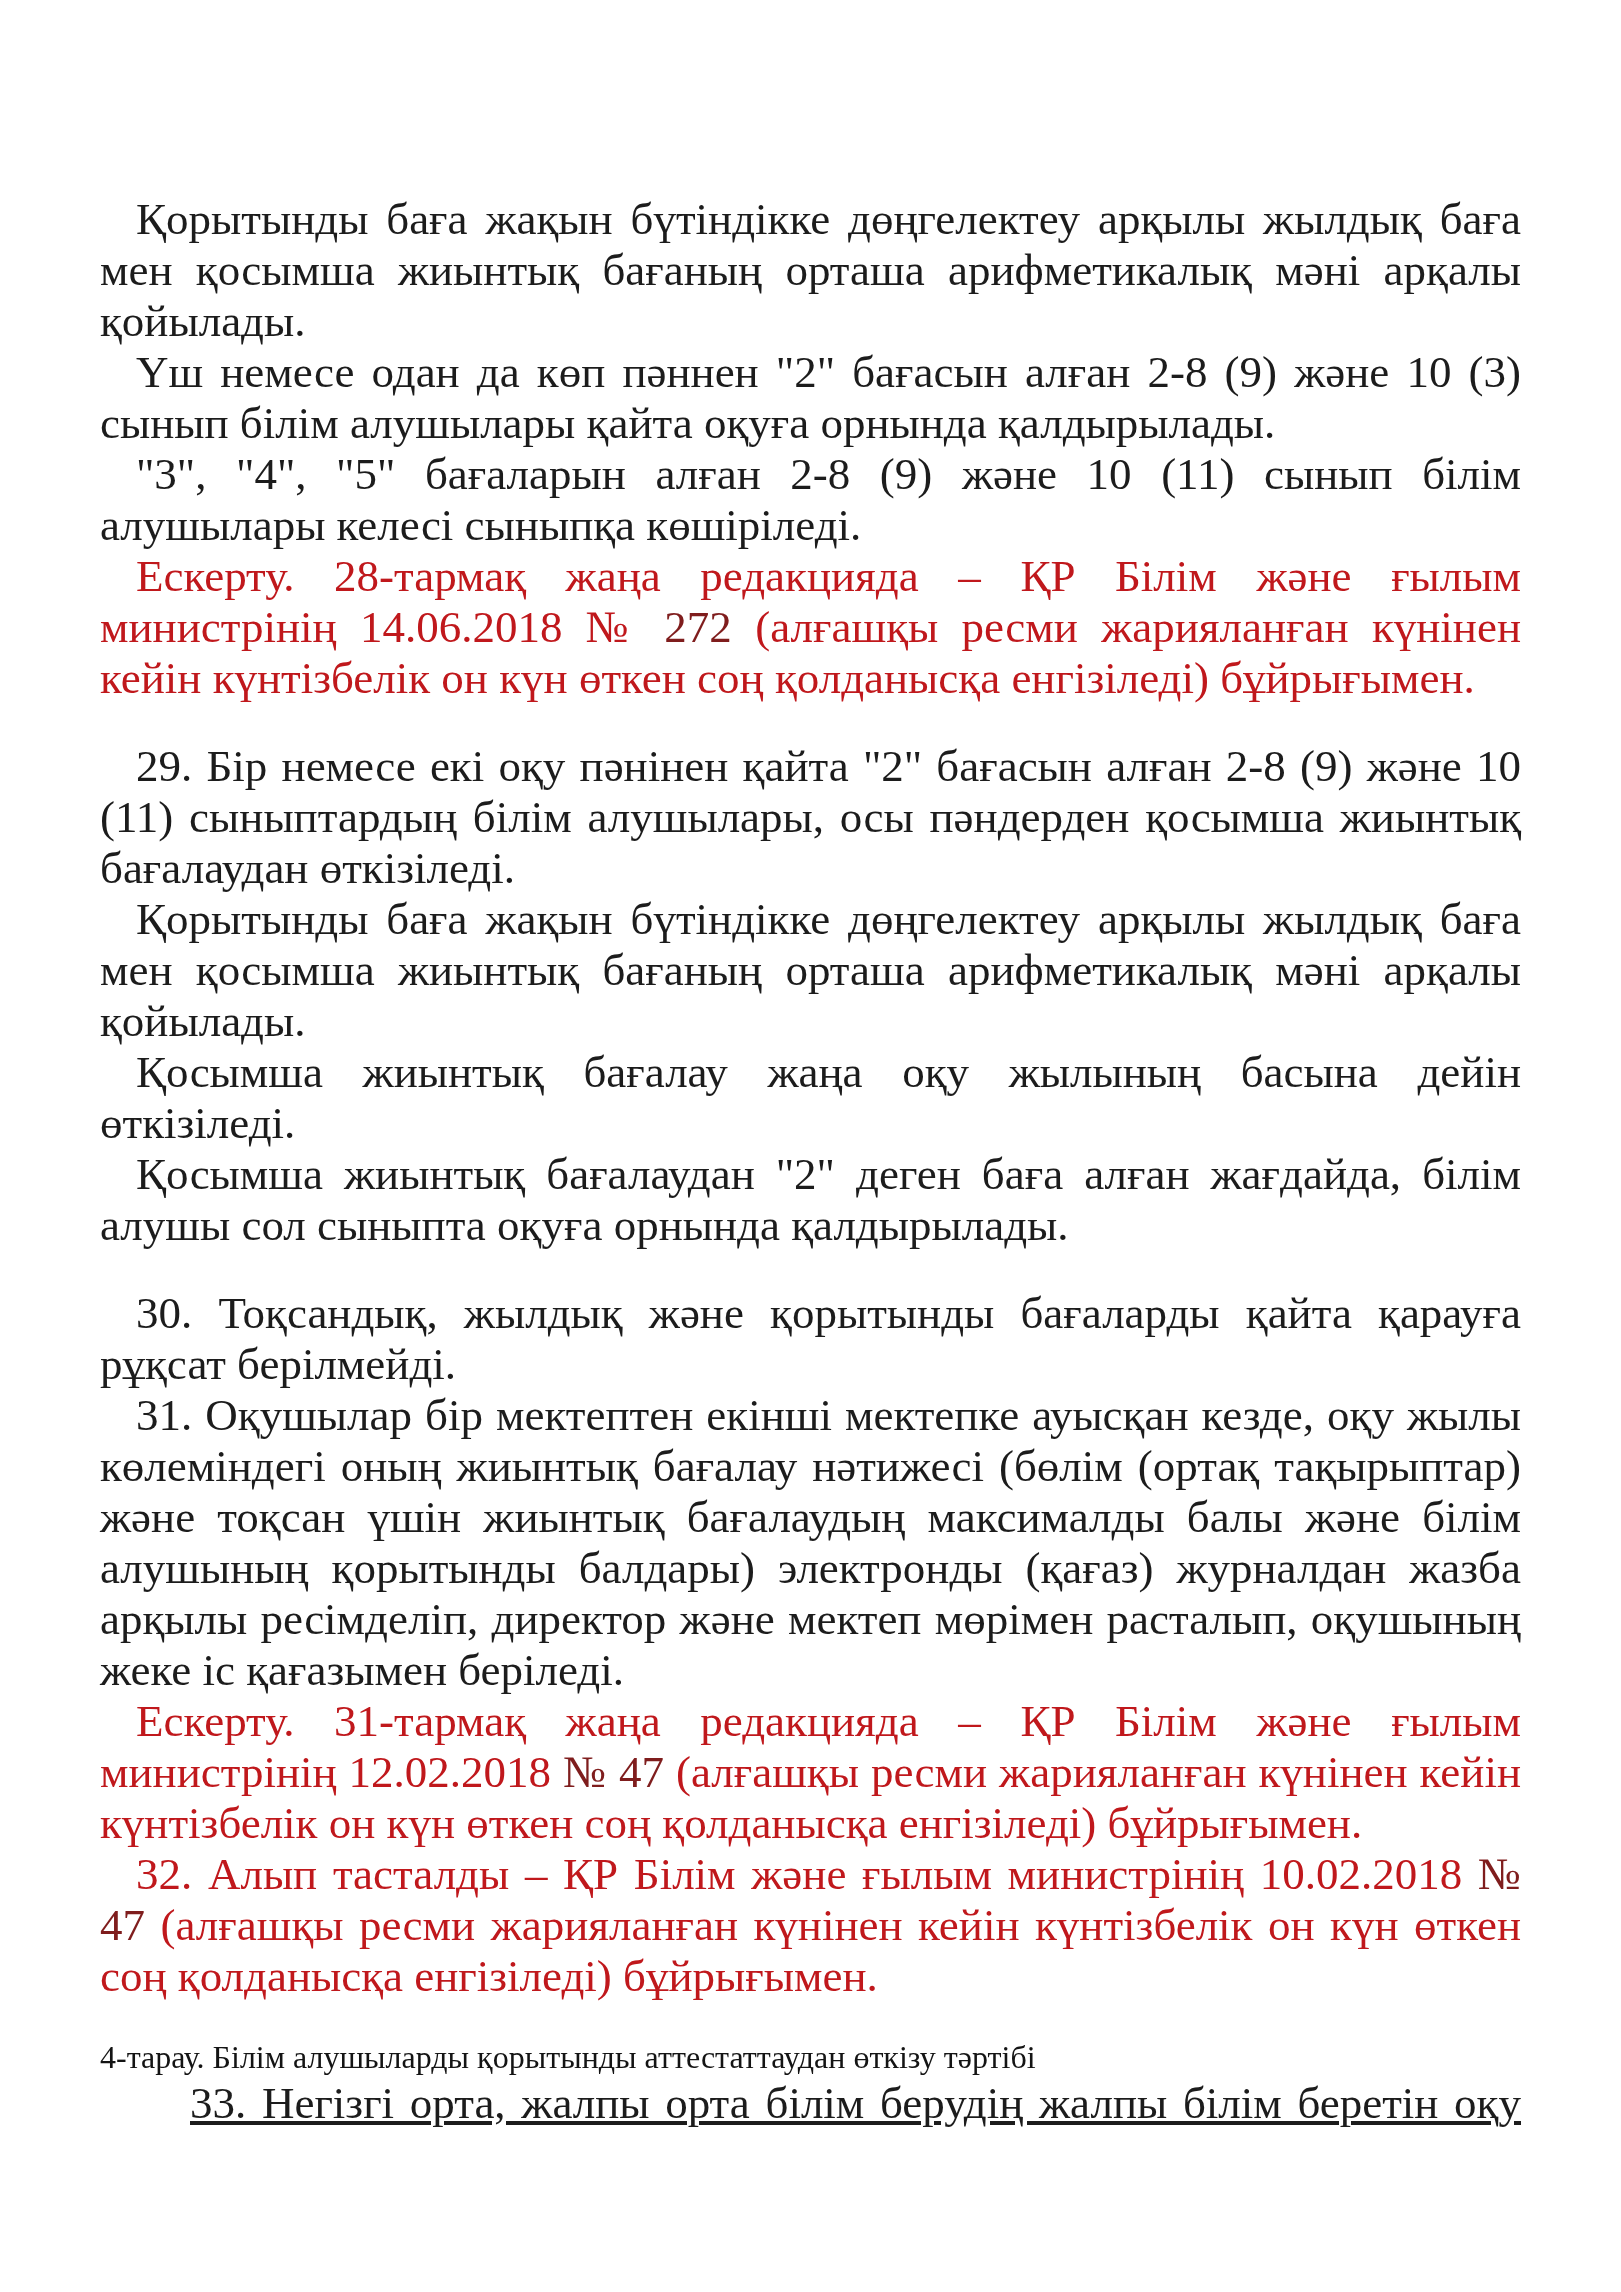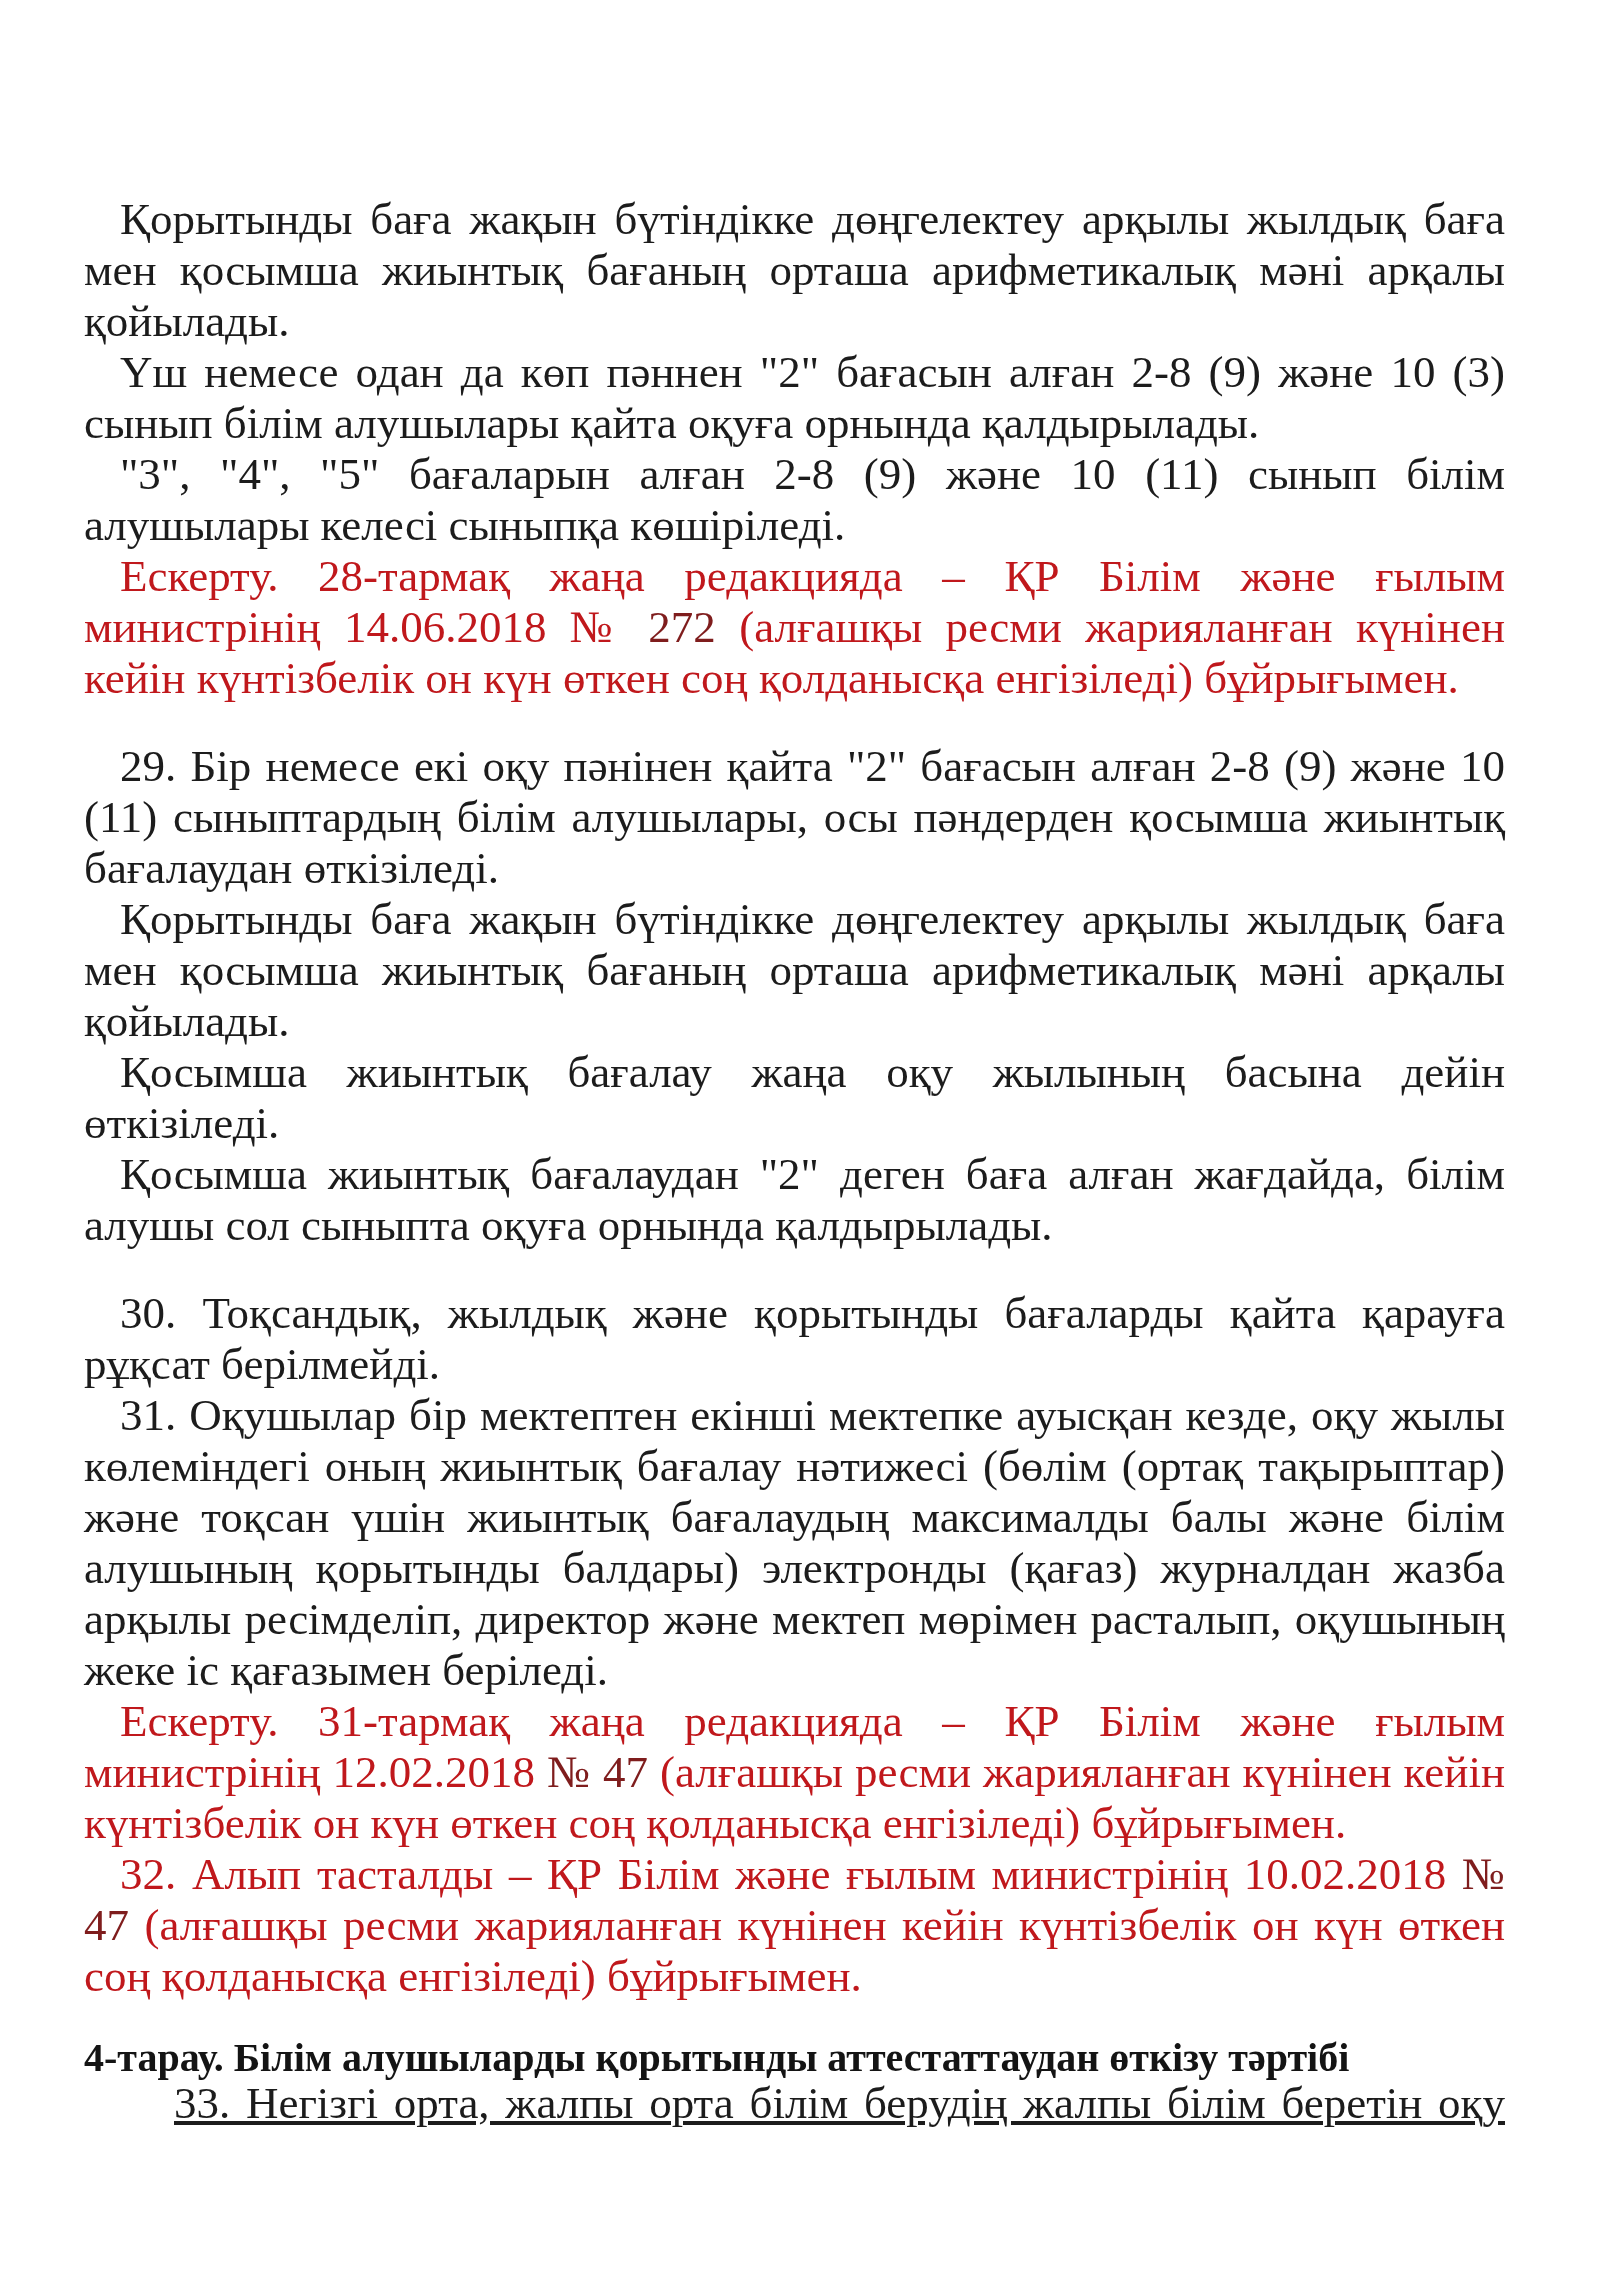--- a/index.html
+++ b/index.html
@@ -7,36 +7,36 @@
   body {
     width: 1621px;
     height: 2293px;
     background: #ffffff;
     position: relative;
     overflow: hidden;
     font-family: "Liberation Serif", serif;
   }
   .content {
     position: absolute;
-    left: 84px;
+    left: 100px;
     top: 194px;
     width: 1421px;
     font-size: 45px;
     line-height: 51px;
     color: #1c1c1c;
     text-align: justify;
   }
   .content p { margin: 0; text-indent: 36px; }
   .note { color: #c0181c; }
   .note .num-black { color: #7f1d1d; }
   .spacer-sm { height: 37px; }
   .spacer-md { height: 35px; }
   .chapter {
-    font-weight: bold;
-    font-size: 40px;
+    font-weight: normal;
+    font-size: 32px;
     line-height: 41px;
     text-indent: 0 !important;
     color: #141414;
   }
   .p-last {
     text-indent: 90px !important;
     text-align-last: justify;
     text-decoration: underline;
   }
 </style>

